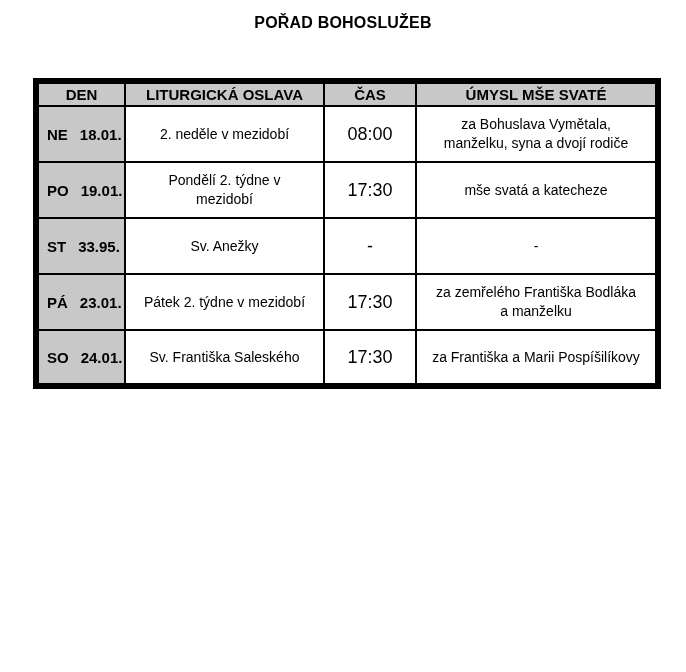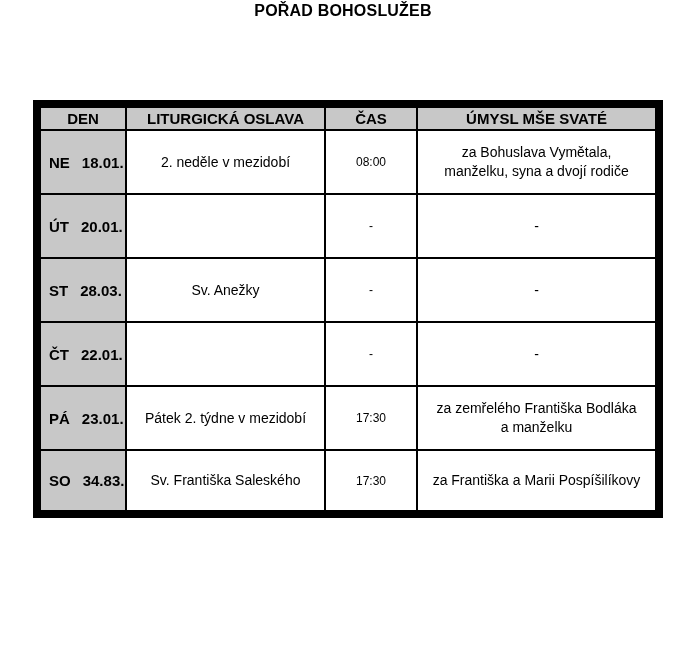--- a/index.html
+++ b/index.html
@@ -11,21 +11,21 @@
   }
   .page {
     width: 686px;
     height: 672px;
     position: relative;
     background: #ffffff;
     overflow: hidden;
   }
   .titleblock {
     text-align: center;
-    padding-top: 0;
+    padding-top: 12px;
   }
   .title-main {
     font-size: 16px;
     font-weight: bold;
     line-height: 22px;
     letter-spacing: 0.2px;
   }
   .title-sub {
     font-size: 16px;
     font-weight: bold;
@@ -33,25 +33,25 @@
     letter-spacing: 0.2px;
   }
   .title-date {
     font-size: 15px;
     font-weight: normal;
     line-height: 21px;
   }
   table.schedule {
     position: absolute;
     left: 33px;
-    top: 100px;
+    top: 78px;
     width: 622px;
     border-collapse: collapse;
     table-layout: fixed;
-    border: 8px solid #000000;
+    border: 6px solid #000000;
   }
   table.schedule th,
   table.schedule td {
     border: 2px solid #000000;
     vertical-align: middle;
     overflow: hidden;
   }
   table.schedule th {
     background: #c8c8c8;
     font-size: 15px;
@@ -65,29 +65,29 @@
   col.c-cas  { width: 92px; }
   col.c-umy  { width: 242px; }
   td.day-cell {
     background: #c8c8c8;
     font-weight: bold;
     font-size: 15px;
     text-align: left;
     padding-left: 8px;
   }
   td.day-cell .day-date { margin-left: 12px; }
-  tr.body-row { height: 64px; }
+  tr.body-row { height: 56px; }
   td.celebration-cell {
     font-size: 14px;
     text-align: center;
     padding: 0 14px;
     line-height: 19px;
   }
   td.time-cell {
-    font-size: 12px;
+    font-size: 18px;
     text-align: center;
     padding: 10px 4px;
   }
   td.intention-cell {
     font-size: 14px;
     text-align: center;
     padding: 2px 14px;
     line-height: 19px;
   }
 </style>
@@ -118,60 +118,52 @@
     <tbody id="table-body">
     <tr class="body-row">
       <td class="day-cell">
         <span class="day-abbr">NE</span><span class="day-date">18.01.</span>
       </td>
       <td class="celebration-cell">2. neděle v mezidobí</td>
       <td class="time-cell">08:00</td>
       <td class="intention-cell">za Bohuslava Vymětala, manželku, syna a dvojí rodiče</td>
     </tr>
 
+    <tr class="body-row">
+      <td class="day-cell">
+        <span class="day-abbr">PO</span><span class="day-date">19.01.</span>
+      </td>
+      <td class="celebration-cell">Pondělí 2. týdne v mezidobí</td>
+      <td class="time-cell">17:30</td>
+      <td class="intention-cell">mše svatá a katecheze</td>
+    </tr>
+
 
     <tr class="body-row">
       <td class="day-cell">
-        <span class="day-abbr">ÚT</span><span class="day-date">20.01.</span>
-      </td>
-      <td class="celebration-cell"></td>
-      <td class="time-cell">-</td>
-      <td class="intention-cell">-</td>
-    </tr>
-
-    <tr class="body-row">
-      <td class="day-cell">
-        <span class="day-abbr">ST</span><span class="day-date">28.03.</span>
+        <span class="day-abbr">ST</span><span class="day-date">33.95.</span>
       </td>
       <td class="celebration-cell">Sv. Anežky</td>
       <td class="time-cell">-</td>
       <td class="intention-cell">-</td>
     </tr>
 
-    <tr class="body-row">
-      <td class="day-cell">
-        <span class="day-abbr">ČT</span><span class="day-date">22.01.</span>
-      </td>
-      <td class="celebration-cell"></td>
-      <td class="time-cell">-</td>
-      <td class="intention-cell">-</td>
-    </tr>
 
     <tr class="body-row">
       <td class="day-cell">
         <span class="day-abbr">PÁ</span><span class="day-date">23.01.</span>
       </td>
       <td class="celebration-cell">Pátek 2. týdne v mezidobí</td>
       <td class="time-cell">17:30</td>
       <td class="intention-cell">za zemřelého Františka Bodláka a manželku</td>
     </tr>
 
     <tr class="body-row">
       <td class="day-cell">
-        <span class="day-abbr">SO</span><span class="day-date">34.83.</span>
+        <span class="day-abbr">SO</span><span class="day-date">24.01.</span>
       </td>
       <td class="celebration-cell">Sv. Františka Saleského</td>
       <td class="time-cell">17:30</td>
       <td class="intention-cell">za Františka a Marii Pospíšilíkovy</td>
     </tr>
 
   </tbody>
   </table>
 
 </div>

